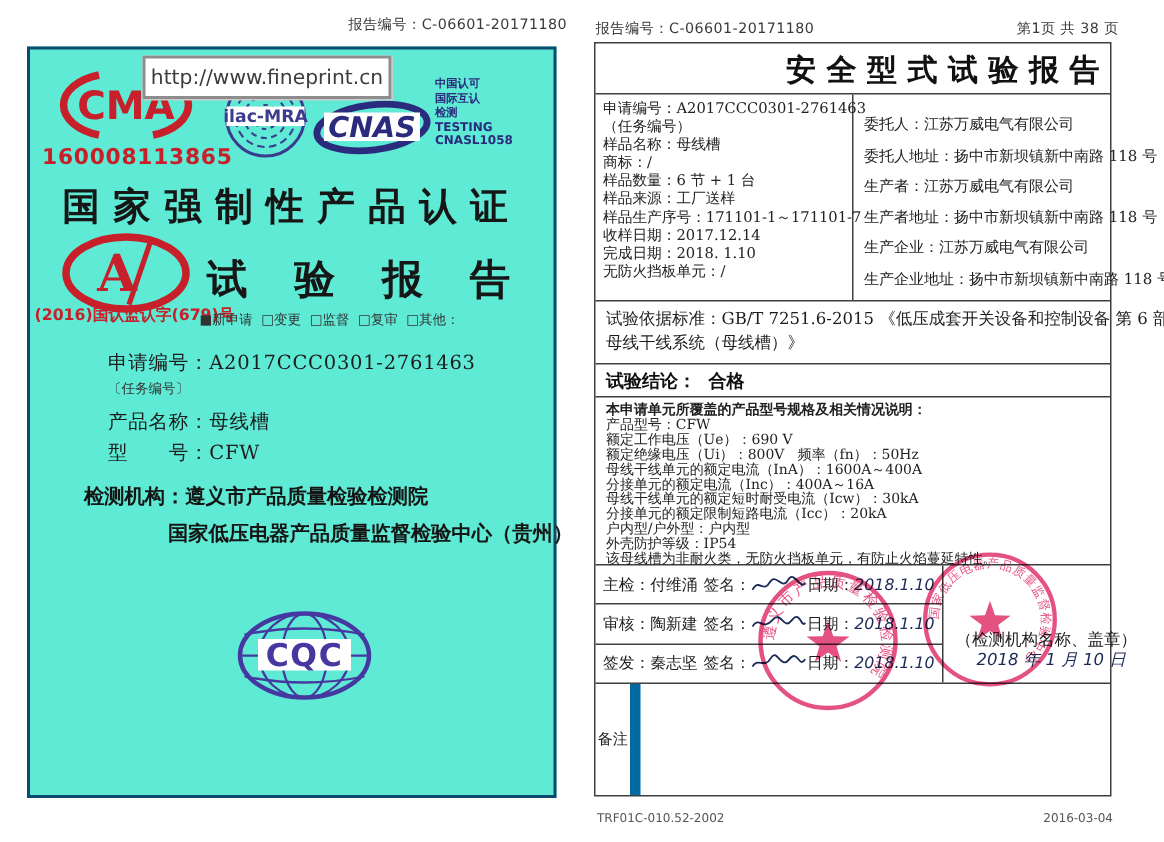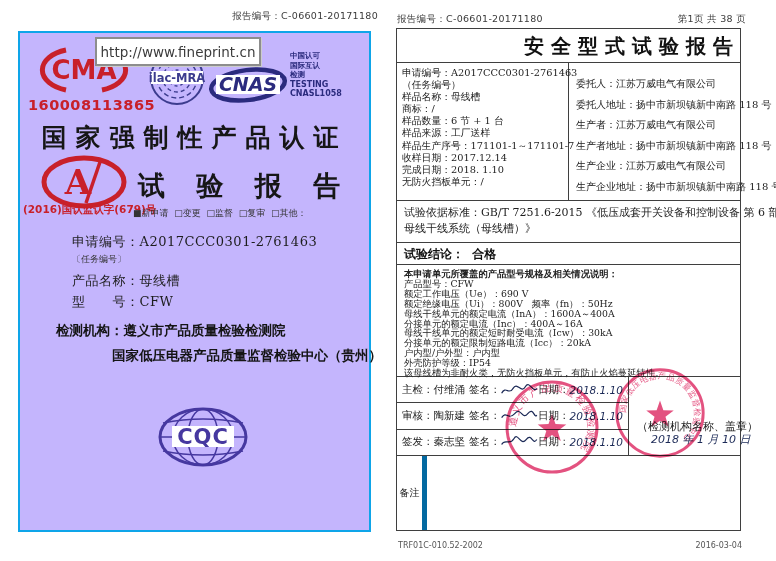--- a/index.html
+++ b/index.html
@@ -4,21 +4,21 @@
 <style>
   html,body{margin:0;padding:0;background:#ffffff;}
   .canvas{position:relative;width:776px;height:561px;background:#ffffff;overflow:hidden;
           font-family:"DejaVu Serif","Liberation Serif",serif;color:#222;}
   .abs{position:absolute;}
   .line{white-space:pre;}
   
   .hdr{font-family:"DejaVu Sans","Liberation Sans",sans-serif;font-size:9.5px;color:#3a3a3a;letter-spacing:.3px;}
   .ftr{font-family:"DejaVu Sans","Liberation Sans",sans-serif;font-size:8px;color:#555;}
   
-  .cover{left:18px;top:31px;width:349px;height:497px;border:2px solid #0ea5e9;background:#c4b5fd;}
+  .cover{left:18px;top:31px;width:349px;height:497px;border:2px solid #0c4a6e;background:#5eead4;}
   .cma-num{font-family:"DejaVu Sans",sans-serif;font-weight:bold;color:#c8202a;font-size:14.5px;letter-spacing:.5px;text-align:center;}
   .cnas-txt{font-family:"DejaVu Sans",sans-serif;font-weight:bold;color:#2b2b7e;font-size:7.5px;line-height:9.5px;}
   .cover-title{width:100%;text-align:center;font-size:25px;letter-spacing:9px;font-weight:600;color:#161616;}
   .rpt-title{font-size:27px;letter-spacing:11px;font-weight:600;color:#161616;}
   .accred{color:#c8202a;font-weight:bold;font-size:10.5px;font-family:"DejaVu Sans",sans-serif;}
   .chk{font-size:9px;color:#333;}
   .fld{font-size:13px;letter-spacing:.5px;color:#1d1d1d;}
   .fld-sm{font-size:9px;color:#333;}
   .fld-b{font-size:13.5px;font-weight:bold;color:#151515;}
   
@@ -41,21 +41,21 @@
   .r-sign-l{width:232px;box-sizing:border-box;border-right:1.5px solid #3f3f3f;display:flex;flex-direction:column;}
   .sig-row{flex:1;display:flex;align-items:center;padding:0 5px;box-sizing:border-box;font-size:10.5px;color:#1d1d1d;}
   .sig-row + .sig-row{border-top:1px solid #3f3f3f;}
   .sig-role{width:82px;white-space:pre;}
   .sig-lbl{white-space:pre;}
   .ink{font-style:italic;font-family:"DejaVu Sans",sans-serif;color:#1c2a57;}
   .r-sign-r{flex:1;position:relative;}
   .seal-note{position:absolute;left:8px;top:42px;font-size:11px;color:#222;text-align:center;}
   .seal-date{position:absolute;left:22px;top:55px;font-size:11px;}
   .r-remark{flex:1;display:flex;border-bottom:none;}
-  .remark-lbl{width:30px;box-sizing:border-box;border-right:5px solid #0369a1;display:flex;align-items:center;justify-content:center;font-size:10px;color:#222;}
+  .remark-lbl{width:30px;box-sizing:border-box;border-right:7px solid #0369a1;display:flex;align-items:center;justify-content:center;font-size:10px;color:#222;}
   .remark-body{flex:1;}
   
   .stamp{mix-blend-mode:multiply;opacity:.88;}
   .watermark{left:95px;top:37px;width:162px;height:25px;border:2px solid #8d8d8d;background:#fff;z-index:10;
              display:flex;align-items:center;justify-content:center;
              font-family:"DejaVu Sans",sans-serif;font-size:13.5px;color:#3c3c3c;box-shadow:1px 1px 0 #ccc;}
 </style>
 </head>
 <body>
 

